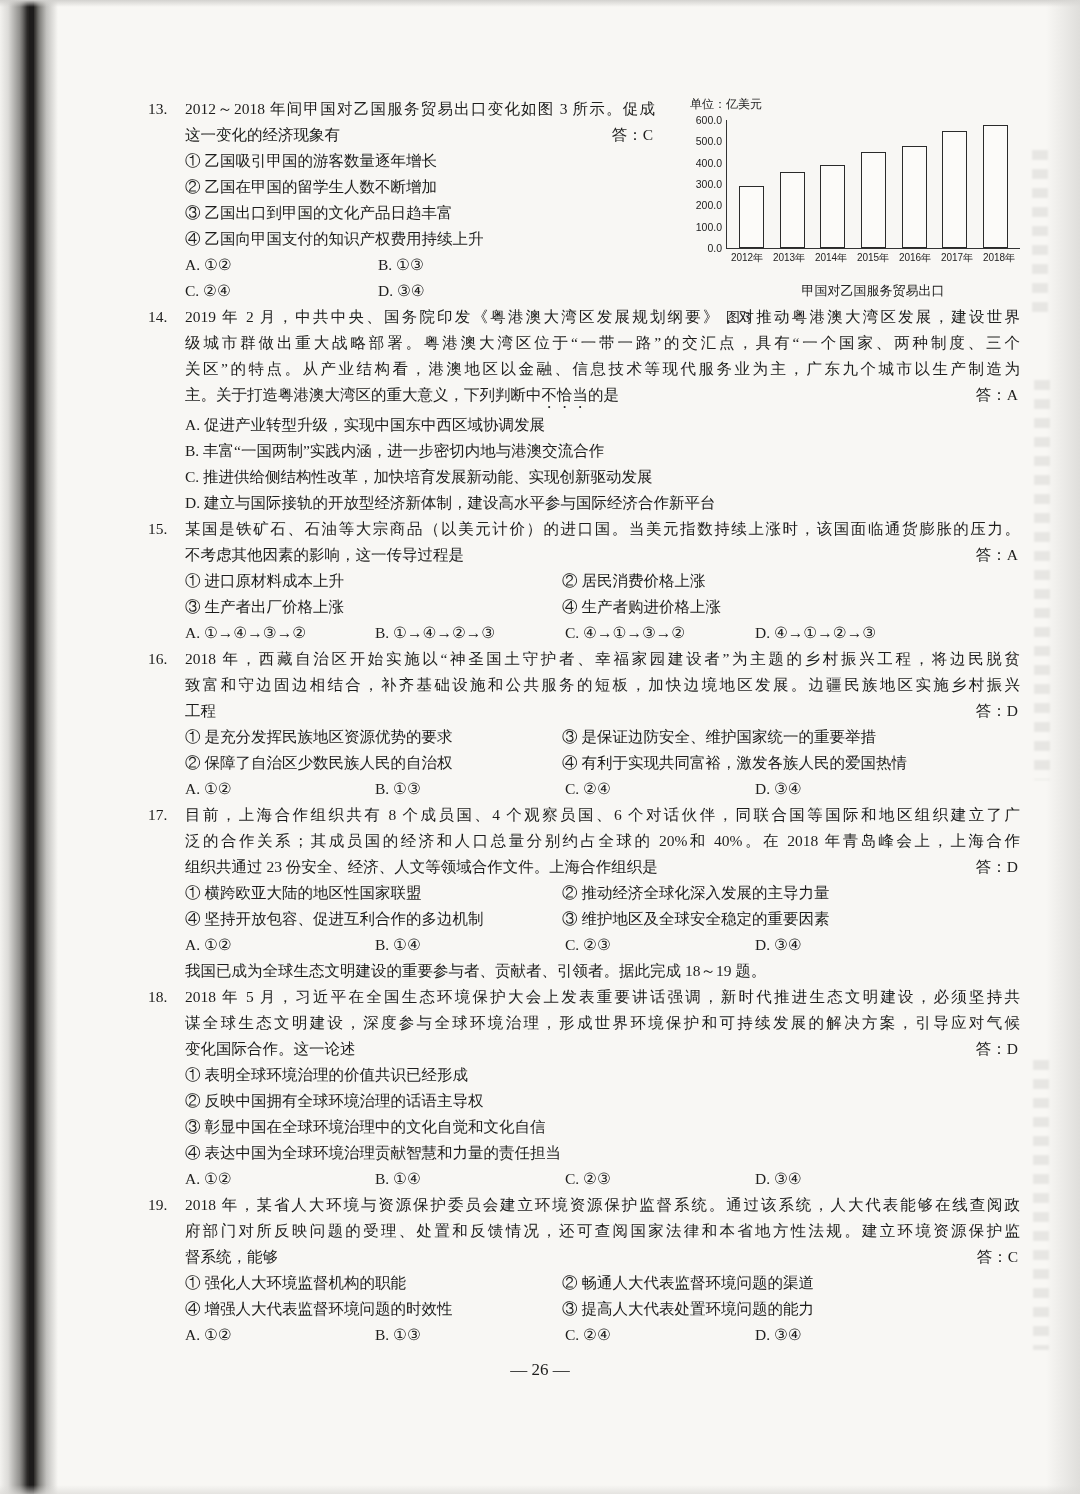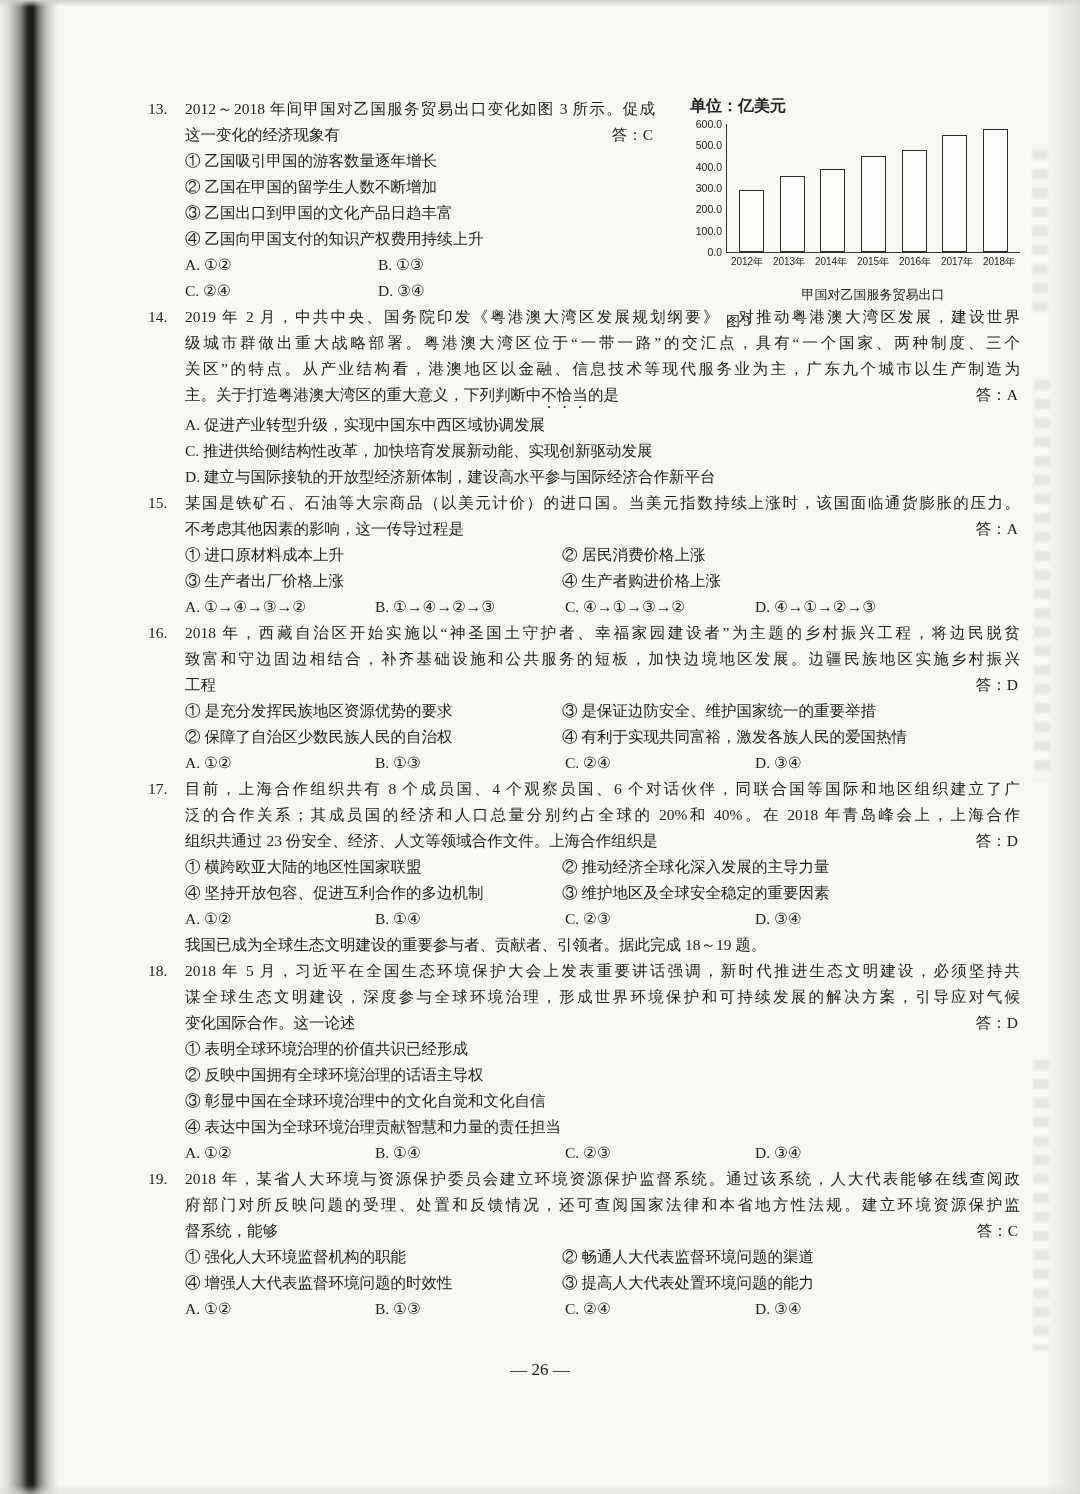--- a/index.html
+++ b/index.html
@@ -35,21 +35,21 @@
   .q-item,.q-option,.q-note{white-space:nowrap;}
   .items-cols2{display:grid;grid-template-columns:377px 1fr;}
   .options-cols2{display:grid;grid-template-columns:193px 193px;width:max-content;}
   .options-cols4{display:grid;grid-template-columns:190px 190px 190px 1fr;}
   .em-dots{text-emphasis:filled dot #1a1a1a;-webkit-text-emphasis:filled dot #1a1a1a;
     text-emphasis-position:under right;-webkit-text-emphasis-position:under right;}
 
   
   .chart{position:absolute;left:690px;top:96px;width:330px;color:#222;
     font-family:"Liberation Sans","DejaVu Sans",sans-serif;}
-  .chart-unit{font-size:16px;margin-bottom:7px;font-weight:bold;}
+  .chart-unit{font-size:12px;margin-bottom:7px;}
   .chart-body{display:flex;}
   .chart-yaxis{position:relative;width:36px;height:128px;font-size:10.5px;}
   .ytick{position:absolute;right:4px;white-space:nowrap;}
   .chart-plot{flex:1;height:128px;border-left:1px solid #333;border-bottom:1px solid #333;
     display:flex;align-items:flex-end;justify-content:space-around;padding:0 4px;box-sizing:content-box;}
   .bar{width:25px;background:#fcfbf9;border:1px solid #2b2b2b;box-sizing:border-box;}
   .chart-xlabels{display:flex;justify-content:space-around;margin-left:36px;font-size:10px;margin-top:2px;}
   .xlabel{flex:1;text-align:center;white-space:nowrap;}
   .chart-caption{margin-left:36px;text-align:center;font-size:13px;margin-top:17px;
     font-family:"Liberation Serif","DejaVu Serif",serif;}
@@ -91,20 +91,21 @@
             <div class="q-line">2019 年 2 月，中共中央、国务院印发《粤港澳大湾区发展规划纲要》，对推动粤港澳大湾区发展，建设世界</div>
             <div class="q-line">级城市群做出重大战略部署。粤港澳大湾区位于“一带一路”的交汇点，具有“一个国家、两种制度、三个</div>
             <div class="q-line">关区”的特点。从产业结构看，港澳地区以金融、信息技术等现代服务业为主，广东九个城市以生产制造为</div>
             <div class="q-line q-line-last">
               <span class="q-line-text"><span>主。关于打造粤港澳大湾区的重大意义，下列判断中</span><span class="em-dots">不恰当</span><span>的是</span></span>
               <span class="q-answer">答：A</span>
             </div>
           </div>
           <div class="options-rows">
             <div class="q-option">A. 促进产业转型升级，实现中国东中西区域协调发展</div>
+            <div class="q-option">B. 丰富“一国两制”实践内涵，进一步密切内地与港澳交流合作</div>
             <div class="q-option">C. 推进供给侧结构性改革，加快培育发展新动能、实现创新驱动发展</div>
             <div class="q-option">D. 建立与国际接轨的开放型经济新体制，建设高水平参与国际经济合作新平台</div>
           </div>
         </div>
         <div class="question">
           <span class="q-num">15.</span>
           <div class="q-stem">
             <div class="q-line">某国是铁矿石、石油等大宗商品（以美元计价）的进口国。当美元指数持续上涨时，该国面临通货膨胀的压力。</div>
             <div class="q-line q-line-last">
               <span class="q-line-text">不考虑其他因素的影响，这一传导过程是</span>

